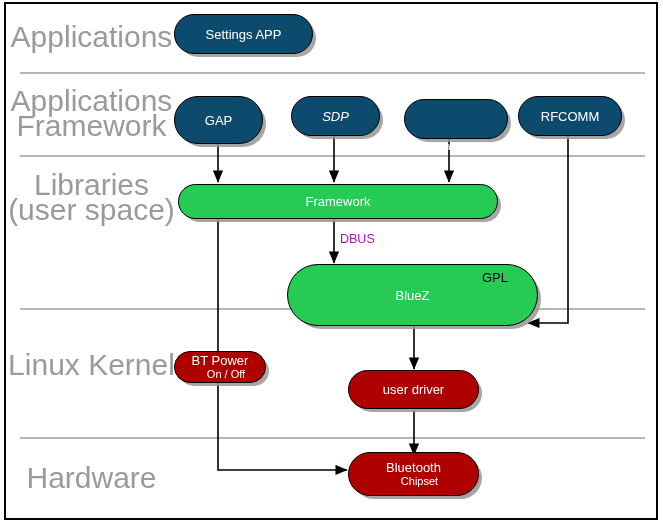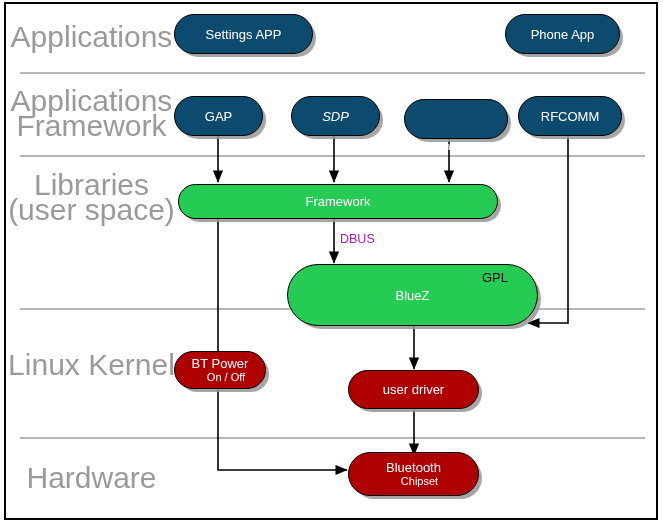--- a/index.html
+++ b/index.html
@@ -137,25 +137,22 @@
 
     <path d="M414,410 L414,455" stroke="#000000" stroke-width="1.6" fill="none" marker-end="url(#arrow)"></path>
   </svg>
 
   <div class="edge-label" style="left:340px; top:232px;">DBUS</div>
 
   <div class="node blue" style="left:174px; top:14px; width:139px; height:40px;">
     <span>Settings APP</span>
   </div>
 
-  <div class="node blue" style="left:505px; top:14px; width:115px; height:40px;">
-    <span>Phone App</span>
-  </div>
 
-  <div class="node blue" style="left:174px; top:96px; width:89px; height:40px;">
+  <div class="node blue" style="left:174px; top:96px; width:89px; height:48px;">
     <span>GAP</span>
   </div>
 
   <div class="node blue" style="left:291px; top:96px; width:89px; height:40px;font-style:italic;">
     <span>SDP</span>
   </div>
 
   <div class="node blue" style="left:404px; top:99px; width:104px; height:40px;gap:39px;">
     <span>Headset /</span>
     <span class="sub">Handsfree</span>
@@ -167,21 +164,21 @@
 
   <div class="node green" style="left:178px; top:184px; width:320px; height:35px;">
     <span>Framework</span>
   </div>
 
   <div class="node green" style="left:287px; top:264px; width:251px; height:62px;">
     <span>BlueZ</span>
   </div>
   <div class="node-badge" style="left:482px; top:270px;">GPL</div>
 
-  <div class="node red" style="left:174px; top:351px; width:92px; height:38px;">
+  <div class="node red" style="left:174px; top:351px; width:92px; height:32px;">
     <span>BT Power</span>
     <span class="sub">On / Off</span>
   </div>
 
   <div class="node red" style="left:348px; top:370px; width:131px; height:39px;">
     <span>user driver</span>
   </div>
 
   <div class="node red" style="left:348px; top:452px; width:131px; height:44px;">
     <span>Bluetooth</span>

